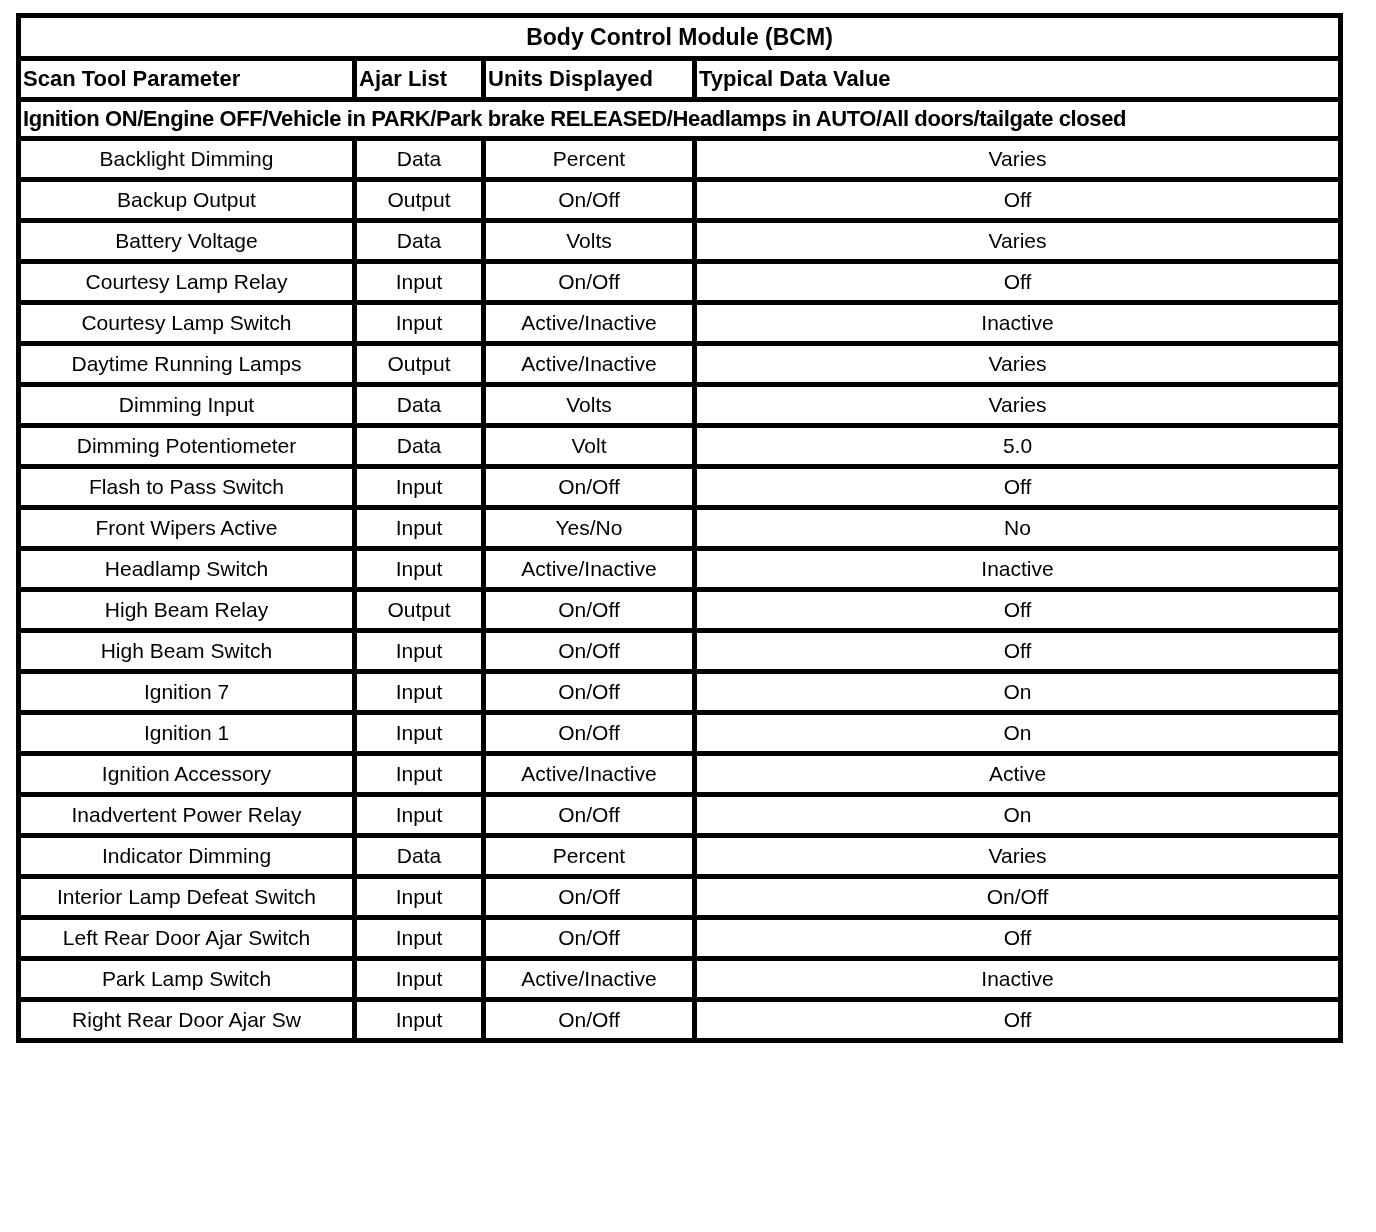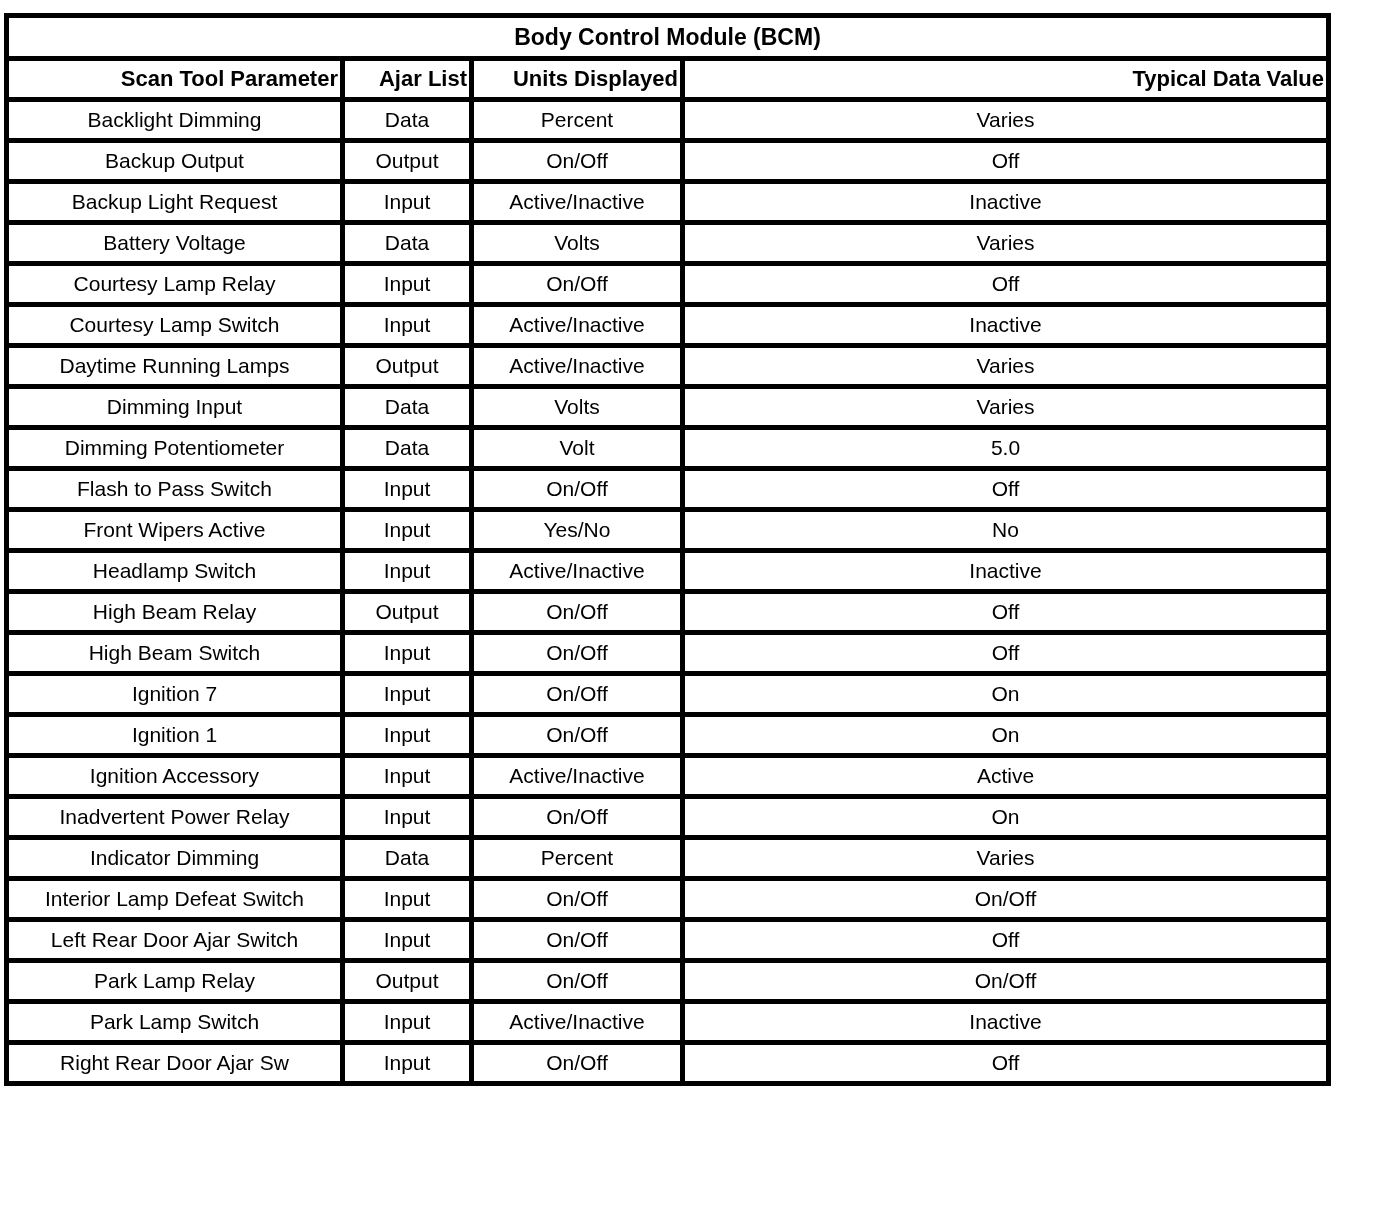--- a/index.html
+++ b/index.html
@@ -9,42 +9,42 @@
   }
   body {
     width: 1376px;
     height: 1232px;
     position: relative;
     font-family: "Liberation Sans", sans-serif;
     color: #000000;
   }
   table.bcm {
     position: absolute;
-    left: 4px;
+    left: 16px;
     top: 13px;
     width: 1322px;
     border-collapse: collapse;
     table-layout: fixed;
   }
   table.bcm td, table.bcm th {
     border: 5px solid #000000;
     padding: 0 2px;
     overflow: hidden;
     white-space: nowrap;
     vertical-align: middle;
   }
   td.title-cell {
     height: 38px;
     text-align: center;
     font-weight: bold;
     font-size: 23px;
   }
   tr.col-headers th {
     height: 36px;
-    text-align: right;
+    text-align: left;
     font-weight: bold;
     font-size: 22px;
   }
   td.conditions-cell {
     height: 34px;
     text-align: left;
     font-weight: bold;
     font-size: 22px;
     letter-spacing: -0.4px;
     padding: 0 1px;
@@ -69,41 +69,38 @@
   <thead>
     <tr>
       <td class="title-cell" colspan="4">Body Control Module (BCM)</td>
     </tr>
     <tr class="col-headers">
       <th>Scan Tool Parameter</th>
       <th>Ajar List</th>
       <th>Units Displayed</th>
       <th>Typical Data Value</th>
     </tr>
+    <tr>
+      <td class="conditions-cell" colspan="4">Ignition ON/Engine OFF/Vehicle in PARK/Park brake RELEASED/Headlamps in AUTO/All doors/tailgate closed</td>
+    </tr>
   </thead>
   <tbody class="data-rows">
       <tr>
         <td>Backlight Dimming</td>
         <td>Data</td>
         <td>Percent</td>
         <td>Varies</td>
       </tr>
       <tr>
         <td>Backup Output</td>
         <td>Output</td>
         <td>On/Off</td>
         <td>Off</td>
       </tr>
       <tr>
-        <td>Backup Light Request</td>
-        <td>Input</td>
-        <td>Active/Inactive</td>
-        <td>Inactive</td>
-      </tr>
-      <tr>
         <td>Battery Voltage</td>
         <td>Data</td>
         <td>Volts</td>
         <td>Varies</td>
       </tr>
       <tr>
         <td>Courtesy Lamp Relay</td>
         <td>Input</td>
         <td>On/Off</td>
         <td>Off</td>
@@ -196,26 +193,20 @@
         <td>Interior Lamp Defeat Switch</td>
         <td>Input</td>
         <td>On/Off</td>
         <td>On/Off</td>
       </tr>
       <tr>
         <td>Left Rear Door Ajar Switch</td>
         <td>Input</td>
         <td>On/Off</td>
         <td>Off</td>
-      </tr>
-      <tr>
-        <td>Park Lamp Relay</td>
-        <td>Output</td>
-        <td>On/Off</td>
-        <td>On/Off</td>
       </tr>
       <tr>
         <td>Park Lamp Switch</td>
         <td>Input</td>
         <td>Active/Inactive</td>
         <td>Inactive</td>
       </tr>
       <tr>
         <td>Right Rear Door Ajar Sw</td>
         <td>Input</td>

